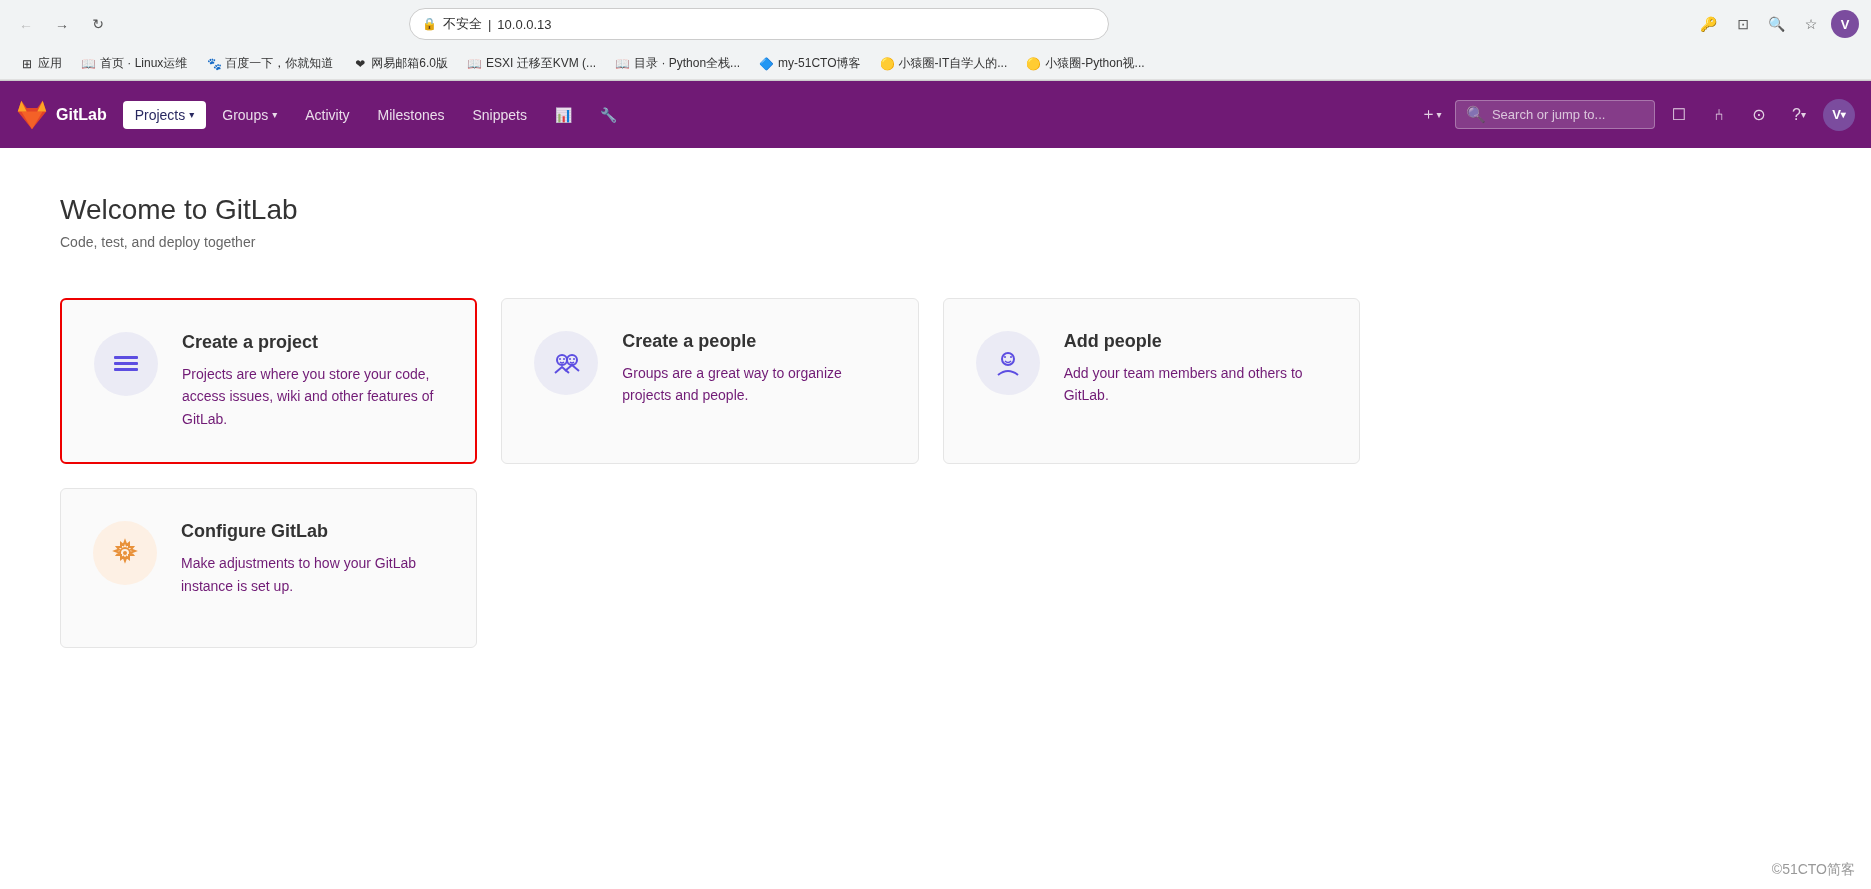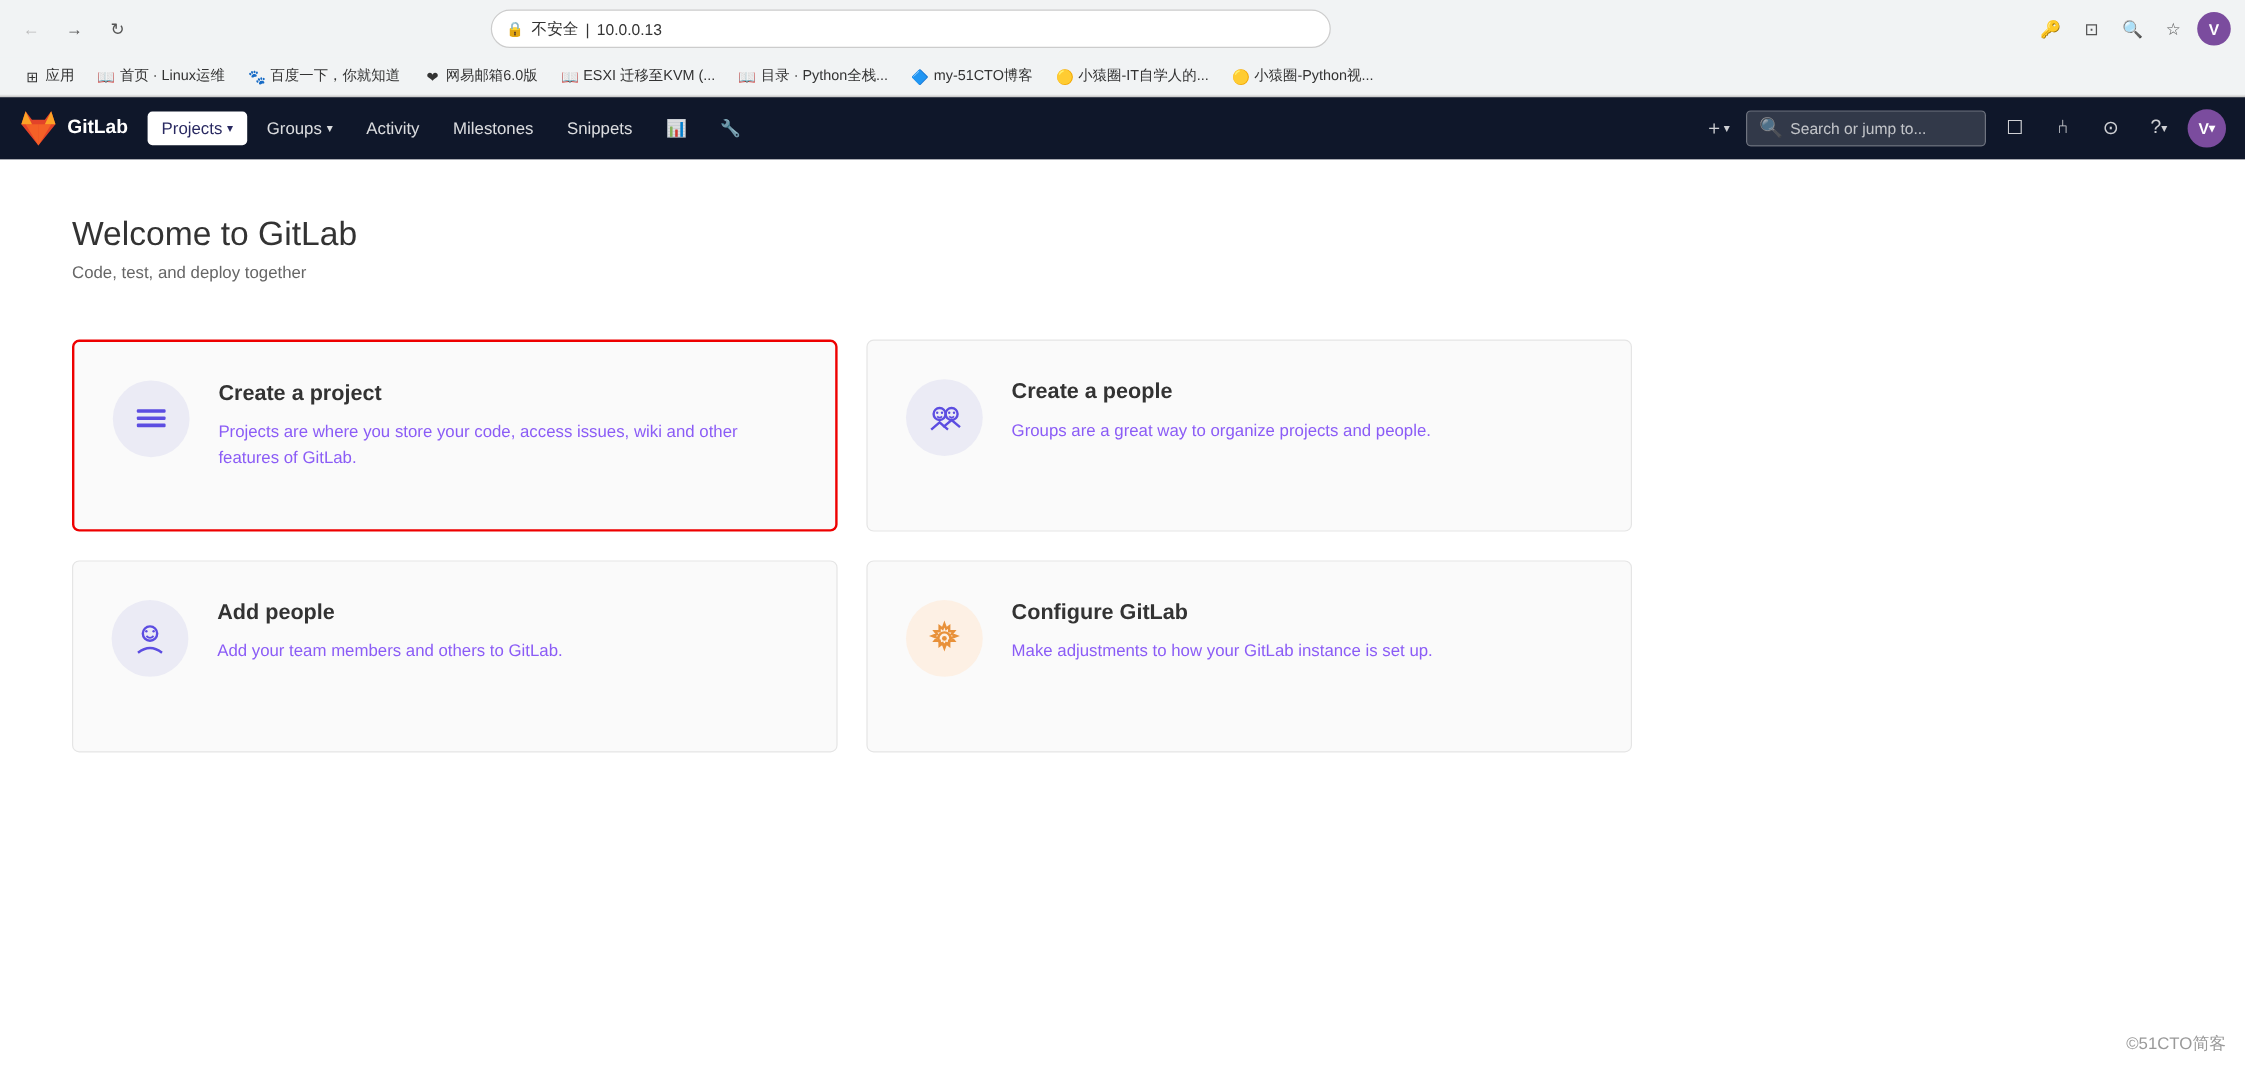--- a/index.html
+++ b/index.html
@@ -16,49 +16,49 @@
     .browser-actions { display: flex; align-items: center; gap: 6px; margin-left: auto; }
     .browser-action-btn { width: 28px; height: 28px; border-radius: 50%; border: none; background: transparent; cursor: pointer; color: #555; font-size: 14px; display: flex; align-items: center; justify-content: center; }
     .user-avatar-browser { width: 28px; height: 28px; border-radius: 50%; background: #7b4c9e; color: white; display: flex; align-items: center; justify-content: center; font-size: 13px; font-weight: bold; }
 
     
     .bookmarks-bar { display: flex; align-items: center; padding: 4px 12px; gap: 4px; background: #f1f3f4; border-bottom: 1px solid #e0e0e0; font-size: 12px; overflow: hidden; }
     .bookmark-item { display: flex; align-items: center; gap: 4px; padding: 3px 8px; border-radius: 4px; cursor: pointer; white-space: nowrap; color: #333; }
     .bookmark-icon { width: 14px; height: 14px; display: inline-flex; align-items: center; justify-content: center; }
 
     
-    .gitlab-nav { background: #0f172a; display: flex; align-items: center; padding: 0 16px; height: 52px; }
+    .gitlab-nav { background: #701a75; display: flex; align-items: center; padding: 0 16px; height: 67px; }
     .gitlab-logo { display: flex; align-items: center; gap: 8px; margin-right: 16px; text-decoration: none; }
     .gitlab-logo-img { width: 32px; height: 32px; }
     .gitlab-logo-text { color: white; font-size: 16px; font-weight: 600; }
     .nav-links { display: flex; align-items: center; gap: 4px; }
     .nav-link { color: rgba(255,255,255,0.85); padding: 6px 12px; border-radius: 4px; cursor: pointer; font-size: 14px; display: flex; align-items: center; gap: 4px; }
     .nav-link.active { background: white; color: #292961; font-weight: 500; }
     .nav-link .chevron { font-size: 10px; }
     .nav-spacer { flex: 1; }
     .nav-right { display: flex; align-items: center; gap: 8px; }
     .nav-search { display: flex; align-items: center; background: rgba(255,255,255,0.15); border: 1px solid rgba(255,255,255,0.3); border-radius: 4px; padding: 4px 10px; gap: 6px; min-width: 200px; cursor: pointer; }
     .nav-search-text { color: rgba(255,255,255,0.7); font-size: 13px; }
     .nav-icon-btn { width: 32px; height: 32px; border-radius: 4px; display: flex; align-items: center; justify-content: center; cursor: pointer; color: rgba(255,255,255,0.8); font-size: 16px; }
     .user-avatar-nav { width: 32px; height: 32px; border-radius: 50%; background: #7b4c9e; color: white; display: flex; align-items: center; justify-content: center; font-size: 13px; font-weight: bold; cursor: pointer; }
 
     
     .main-content { padding: 46px 60px; background: #fff; }
     .welcome-title { font-size: 28px; font-weight: 400; color: #333; margin-bottom: 8px; }
     .welcome-subtitle { font-size: 14px; color: #666; margin-bottom: 48px; }
 
     
-    .cards-grid { display: grid; grid-template-columns: 1fr 1fr; gap: 24px; max-width: 1300px; }
+    .cards-grid { display: grid; grid-template-columns: 1fr 1fr 1fr; gap: 24px; max-width: 1300px; }
     .card { border: 1px solid #e5e5e5; border-radius: 6px; padding: 32px; display: flex; align-items: flex-start; gap: 24px; cursor: pointer; background: #fafafa; min-height: 160px; }
     .card.highlighted { border: 2px solid #e00; background: #fafafa; }
     .card-icon { width: 64px; height: 64px; border-radius: 50%; background: #ebebf5; display: flex; align-items: center; justify-content: center; flex-shrink: 0; }
     .card-icon svg { width: 32px; height: 32px; }
     .card-body { flex: 1; }
     .card-title { font-size: 18px; font-weight: 600; color: #333; margin-bottom: 10px; }
-    .card-desc { font-size: 14px; color: #8b5cf6; line-height: 1.6; }
+    .card-desc { font-size: 14px; color: #701a75; line-height: 1.6; }
 
     .footer-note { position: fixed; bottom: 10px; right: 16px; font-size: 14px; color: #999; }
   </style>
 </head>
 <body>
 
 <div class="browser-chrome">
   <div class="browser-toolbar">
     <button class="browser-nav-btn disabled">←</button>
     <button class="browser-nav-btn">→</button>

